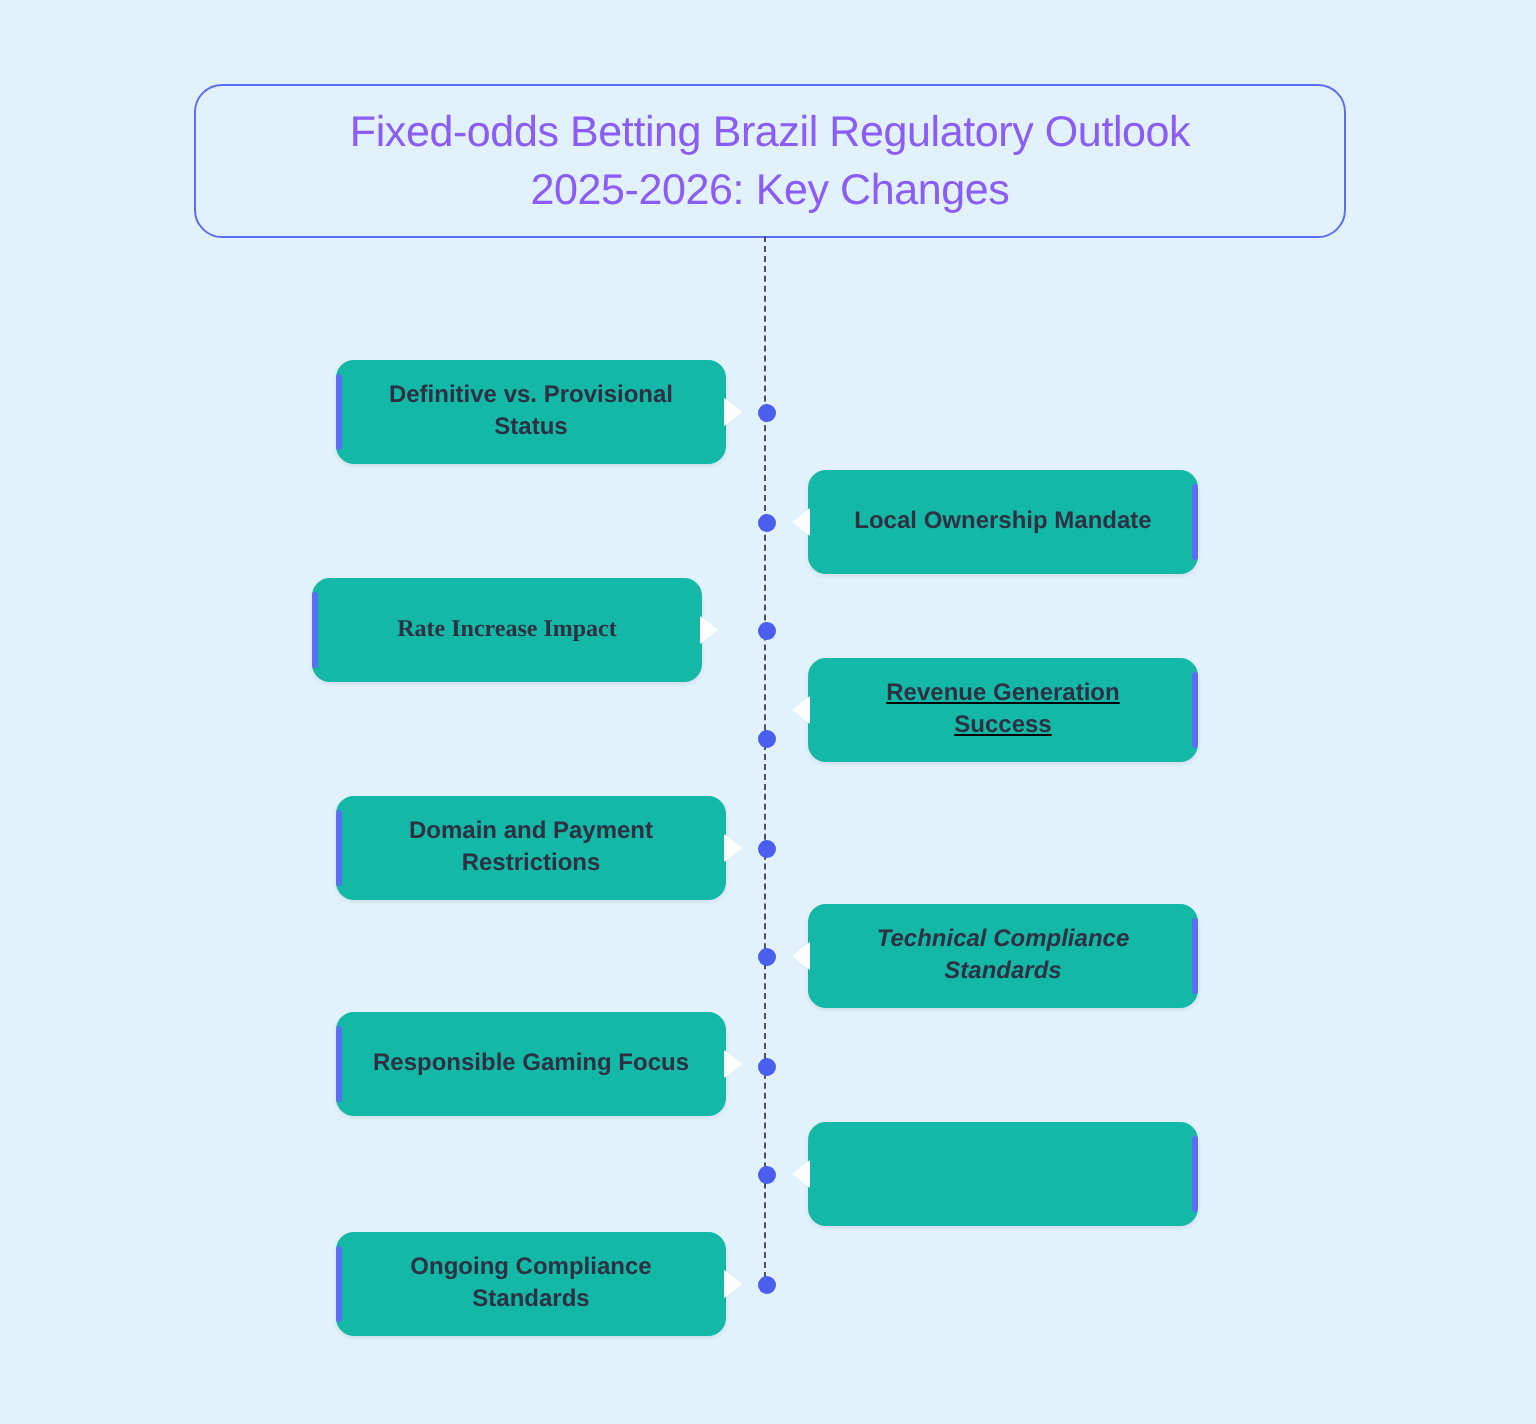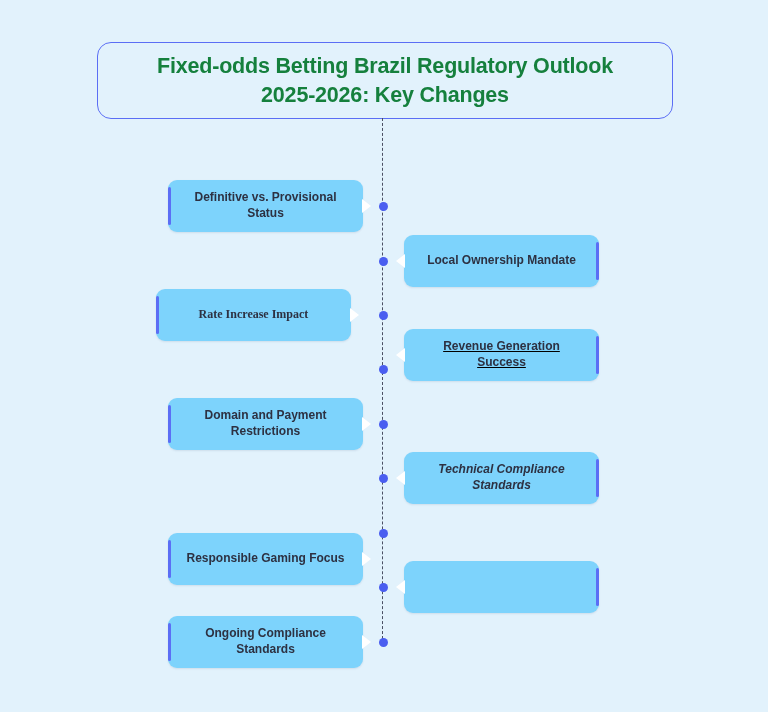--- a/index.html
+++ b/index.html
@@ -32,22 +32,22 @@
     border: 1.6px solid #5b6ef5;
     border-radius: 14px;
     background: transparent;
     display: flex;
     align-items: center;
     justify-content: center;
     text-align: center;
   }
   .title-text {
     font-size: 21.5px;
-    font-weight: bold;
-    color: #15803d;
+    font-weight: normal;
+    color: #8b5cf6;
     line-height: 1.32;
     letter-spacing: -0.2px;
     padding: 0 14px;
     white-space: pre-line;
   }
 
   
   .spine {
     position: absolute;
     left: 382px;
@@ -67,21 +67,21 @@
     background: #4a5ef0;
     left: 383px;
   }
 
   
   .card {
     position: absolute;
     width: 195px;
     height: 52px;
     box-sizing: border-box;
-    background: #7dd3fc;
+    background: #14b8a6;
     border-radius: 9px;
     display: flex;
     align-items: center;
     justify-content: center;
     text-align: center;
     box-shadow: 0 1px 2px rgba(30, 50, 90, 0.10);
   }
   .card-label {
     font-size: 12px;
     font-weight: 600;
@@ -168,21 +168,21 @@
         <span class="pointer"></span>
       </div>
       <div class="dot" style="top: 424px;"></div>
       <div class="card right" style="top: 452px; left: 404px; font-style: italic;">
         <span class="accent"></span>
         <span class="card-label">Technical Compliance
 Standards</span>
         <span class="pointer"></span>
       </div>
       <div class="dot" style="top: 478px;"></div>
-      <div class="card left" style="top: 533px; left: 168px;">
+      <div class="card left" style="top: 506px; left: 168px;">
         <span class="accent"></span>
         <span class="card-label">Responsible Gaming Focus</span>
         <span class="pointer"></span>
       </div>
       <div class="dot" style="top: 533px;"></div>
       <div class="card right" style="top: 561px; left: 404px;">
         <span class="accent"></span>
         <span class="pointer"></span>
       </div>
       <div class="dot" style="top: 587px;"></div>

